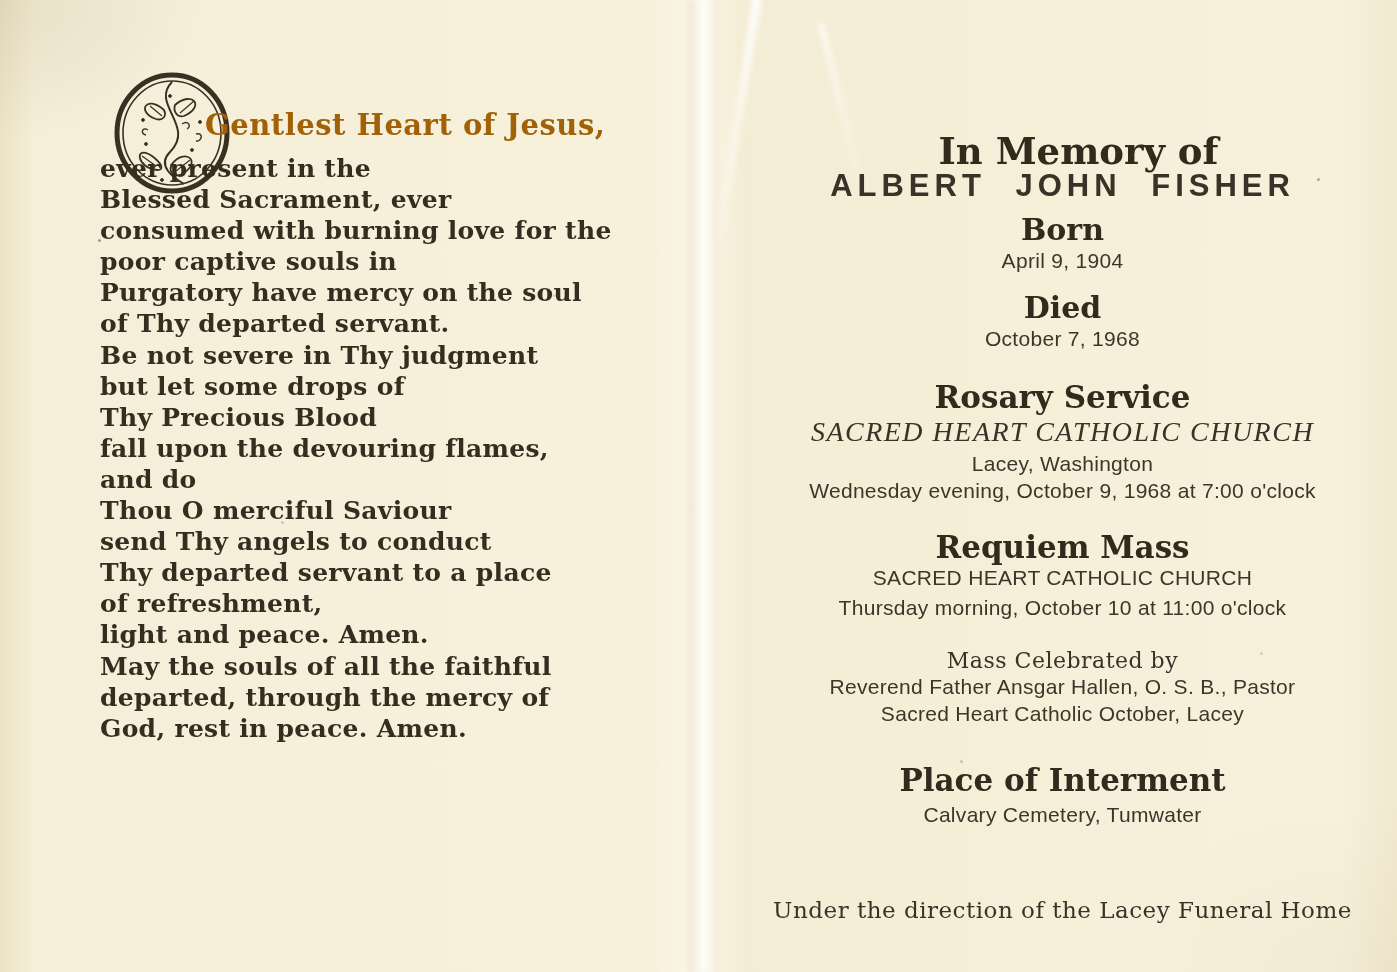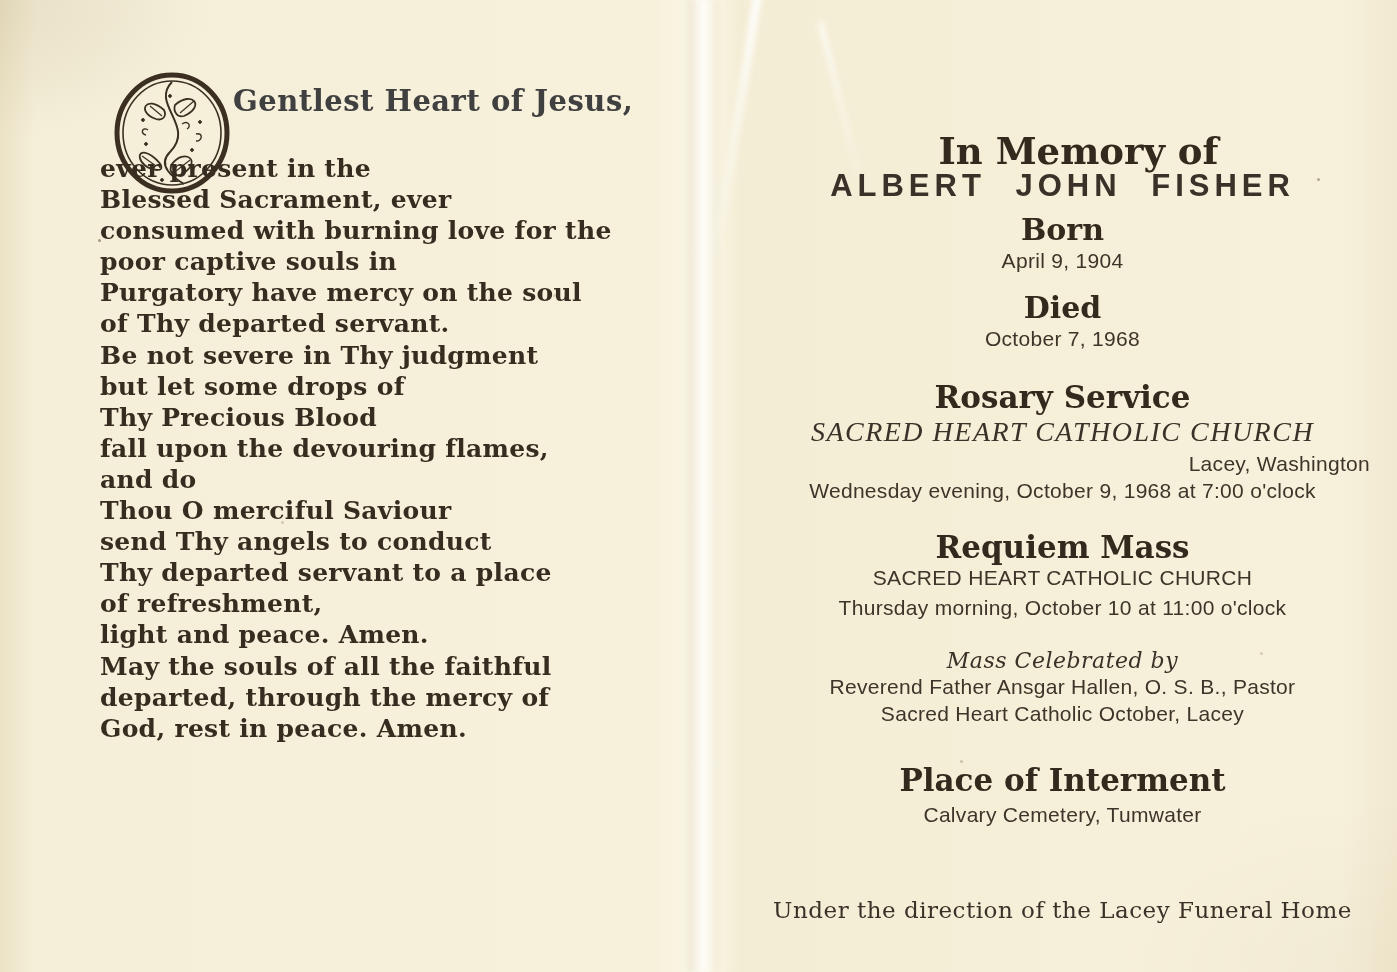--- a/index.html
+++ b/index.html
@@ -43,48 +43,48 @@
   .left-page{left:0;width:697px;}
   .right-page{left:755px;width:615px;}
 
   
   .bl{font-family:"DejaVu Serif",serif;font-weight:700;color:#33291d;}
 
   
   .initial-o{position:absolute;left:112px;top:72px;width:120px;height:122px;}
 
   .prayer-first{
-    position:absolute;left:205px;top:84px;width:400px;text-align:center;
-    font-family:"DejaVu Serif",serif;font-weight:700;font-size:29px;color:#404040;
-    letter-spacing:0.5px;white-space:nowrap;margin-left:28px;
+    position:absolute;left:205px;top:108px;width:400px;text-align:center;
+    font-family:"DejaVu Serif",serif;font-weight:700;font-size:29px;color:#a16207;
+    letter-spacing:0.5px;white-space:nowrap;
   }
   .prayer-rest{
     position:absolute;left:100px;top:141px;width:500px;text-align:left;margin-top:12px;
   }
   .prayer-line{
     font-family:"DejaVu Serif",serif;font-weight:700;font-size:25px;line-height:31.1px;
     color:#372c20;letter-spacing:0.3px;white-space:nowrap;
   }
 
   
   .rp{position:absolute;left:0;width:100%;text-align:center;white-space:nowrap;}
   .rp-header{top:113px;font-size:37px;margin:16px;}
   .rp-name{top:168px;font-size:31px;font-weight:700;color:#3a3128;letter-spacing:5px;word-spacing:16px;}
   .rp-born-h{top:212px;font-size:30px;}
   .rp-born-d{top:249px;}
   .rp-died-h{top:290px;font-size:30px;}
   .rp-died-d{top:327px;}
   .rp-rosary-h{top:379px;font-size:31px;}
   .rp-rosary-church{top:416px;font-family:"Liberation Serif",serif;font-style:italic;font-size:28px;letter-spacing:1.5px;color:#3a3128;}
-  .rp-rosary-loc{top:452px;text-align:right;}
+  .rp-rosary-loc{top:452px;}
   .rp-rosary-dt{top:479px;}
   .rp-requiem-h{top:529px;font-size:31px;}
   .rp-requiem-church{top:566px;font-size:23px;letter-spacing:1.5px;color:#3a3128;}
   .rp-requiem-dt{top:596px;}
-  .rp-celebrant-h{top:648px;font-family:"DejaVu Serif",serif;font-style:italic;font-size:22px;color:#3a3128;letter-spacing:0.5px;}
+  .rp-celebrant-h{top:648px;font-family:"DejaVu Serif",serif;font-size:22px;color:#3a3128;letter-spacing:0.5px;}
   .rp-celebrant-1{top:675px;}
   .rp-celebrant-2{top:702px;}
   .rp-interment-h{top:762px;font-size:31px;}
   .rp-interment-loc{top:803px;font-size:22px;}
   .rp-footer{top:897px;font-family:"DejaVu Serif",serif;font-size:23px;color:#3a3128;letter-spacing:0.5px;}
 
   .sans{font-size:21px;color:#3e352a;letter-spacing:0.3px;}
 </style>
 </head>
 <body>

